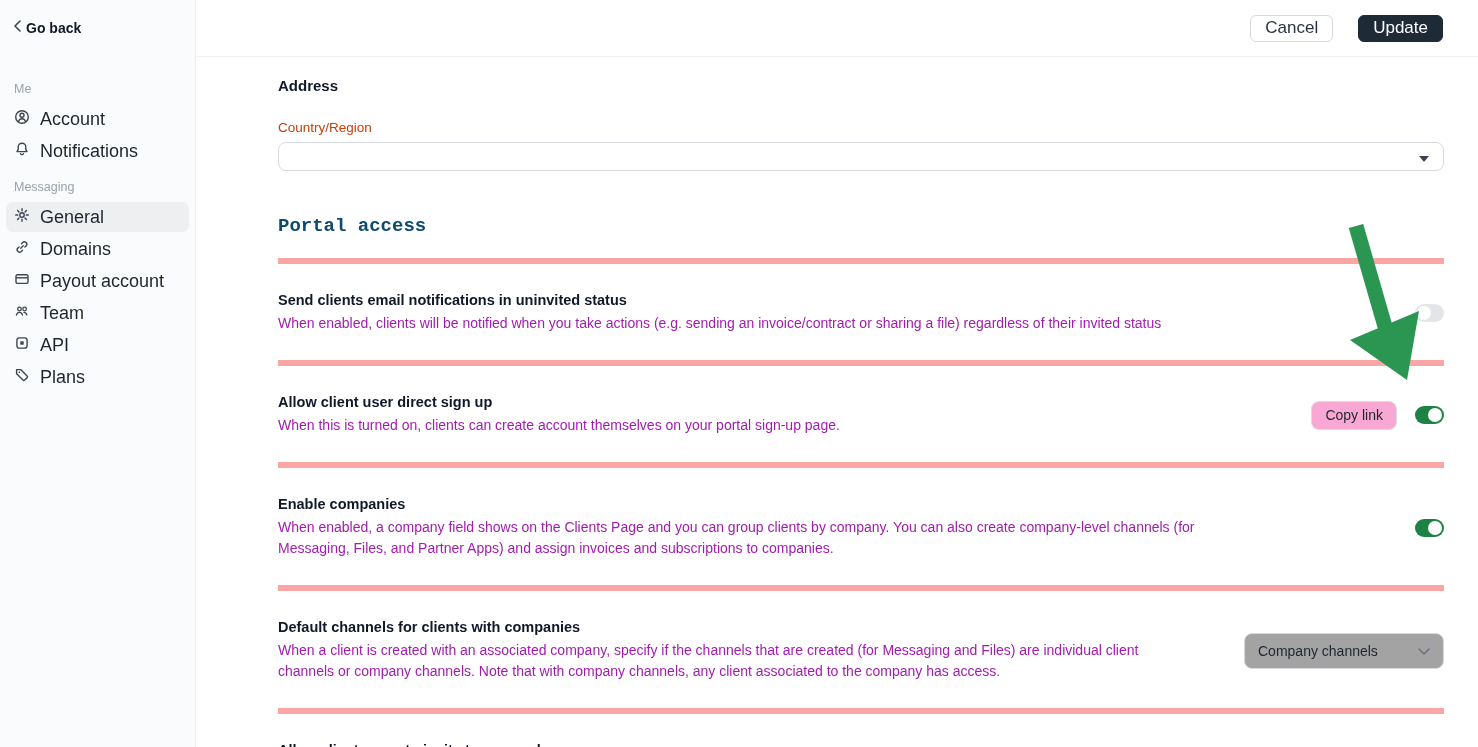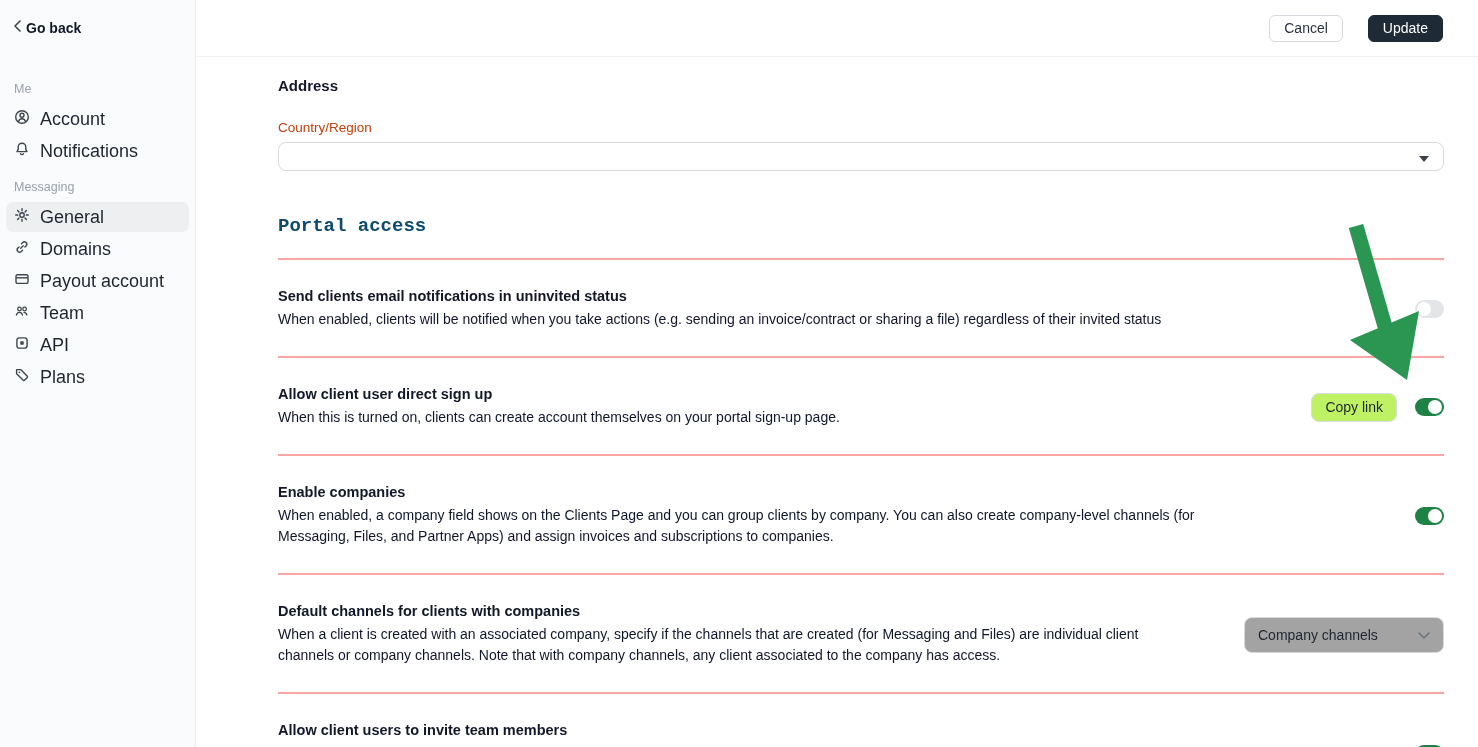--- a/index.html
+++ b/index.html
@@ -17,49 +17,49 @@
   .nav-item { display:flex; align-items:center; gap:10px; height:30px; margin:2px 6px;
     padding:0 8px; border-radius:7px; cursor:pointer; }
   .nav-item.selected { background:#edeff1; }
   .nav-item .label { font-size:18px; color:#1f2530; }
   .nav-item svg, .go-back svg { flex:none; }
 
   
   .main { flex:1; display:flex; flex-direction:column; position:relative; }
   .topbar { height:57px; min-height:57px; display:flex; align-items:center; justify-content:flex-end;
     gap:25px; padding-right:35px; border-bottom:1px solid #f1f2f4; }
-  .btn { font-family:inherit; font-size:14px; height:27px; padding:0 14px; border-radius:6px;
+  .btn { font-family:inherit; font-size:17px; height:27px; padding:0 14px; border-radius:6px;
     cursor:pointer; display:inline-flex; align-items:center; }
   .btn-cancel { background:#fff; border:1px solid #d5d9de; color:#2b3340; }
   .btn-update { background:#1f2a37; border:1px solid #1f2a37; color:#fff; }
 
   .content { padding:0 34px 0 82px; }
   .h-address { font-size:15px; font-weight:700; color:#111827; margin-top:20px; }
   .field-label { font-size:13.5px; color:#c2410c; margin-top:26px; }
   .country-select { margin-top:7px; width:100%; height:29px; border:1px solid #d7dadf;
     border-radius:8px; background:#fff; display:flex; align-items:center; justify-content:flex-end;
     padding:0 14px; cursor:pointer; }
   .h-portal { font-size:19px; font-weight:700; color:#0c4a6e; margin-top:44px; margin-bottom:21px;font-family:Liberation Mono, monospace; }
 
   .setting-row { display:flex; align-items:center; justify-content:space-between; gap:44px;
-    border-top:2px solid #fca5a5; padding:28px 0 26px; }
+    border-top:6px solid #fca5a5; padding:28px 0 26px; }
   .row-text { max-width:920px; }
   .row-title { font-size:14.5px; font-weight:700; color:#111827; }
-  .row-desc { font-size:14px; color:#0f172a; line-height:21px; margin-top:5px; }
+  .row-desc { font-size:14px; color:#a21caf; line-height:21px; margin-top:5px; }
   .row-controls { display:flex; align-items:center; gap:18px; flex:none; }
 
   .toggle { width:29px; height:18px; border-radius:9px; position:relative; cursor:pointer; flex:none; }
   .toggle.off { background:#e3e5e8; }
   .toggle.on  { background:#1e8245; }
   .toggle::after { content:""; position:absolute; top:2px; width:14px; height:14px;
     border-radius:50%; background:#fff; }
   .toggle.off::after { left:2px; }
   .toggle.on::after  { right:2px; }
 
-  .btn-copy { background:#bef264; border:1px solid #d9dce0; border-radius:8px; height:29px;
+  .btn-copy { background:#f9a8d4; border:1px solid #d9dce0; border-radius:8px; height:29px;
     padding:0 13px; font-size:14px; color:#1f2530; }
   .channel-select { width:200px; height:36px; border:1px solid #d7dadf; border-radius:8px;
     background:#a3a3a3; display:flex; align-items:center; justify-content:space-between;
     padding:0 13px; cursor:pointer; }
   .channel-select .value { font-size:14px; color:#1f2530; }
 
   .arrow-annotation { position:absolute; left:1330px; top:212px; pointer-events:none; z-index:5; }
 </style>
 </head>
 <body>

